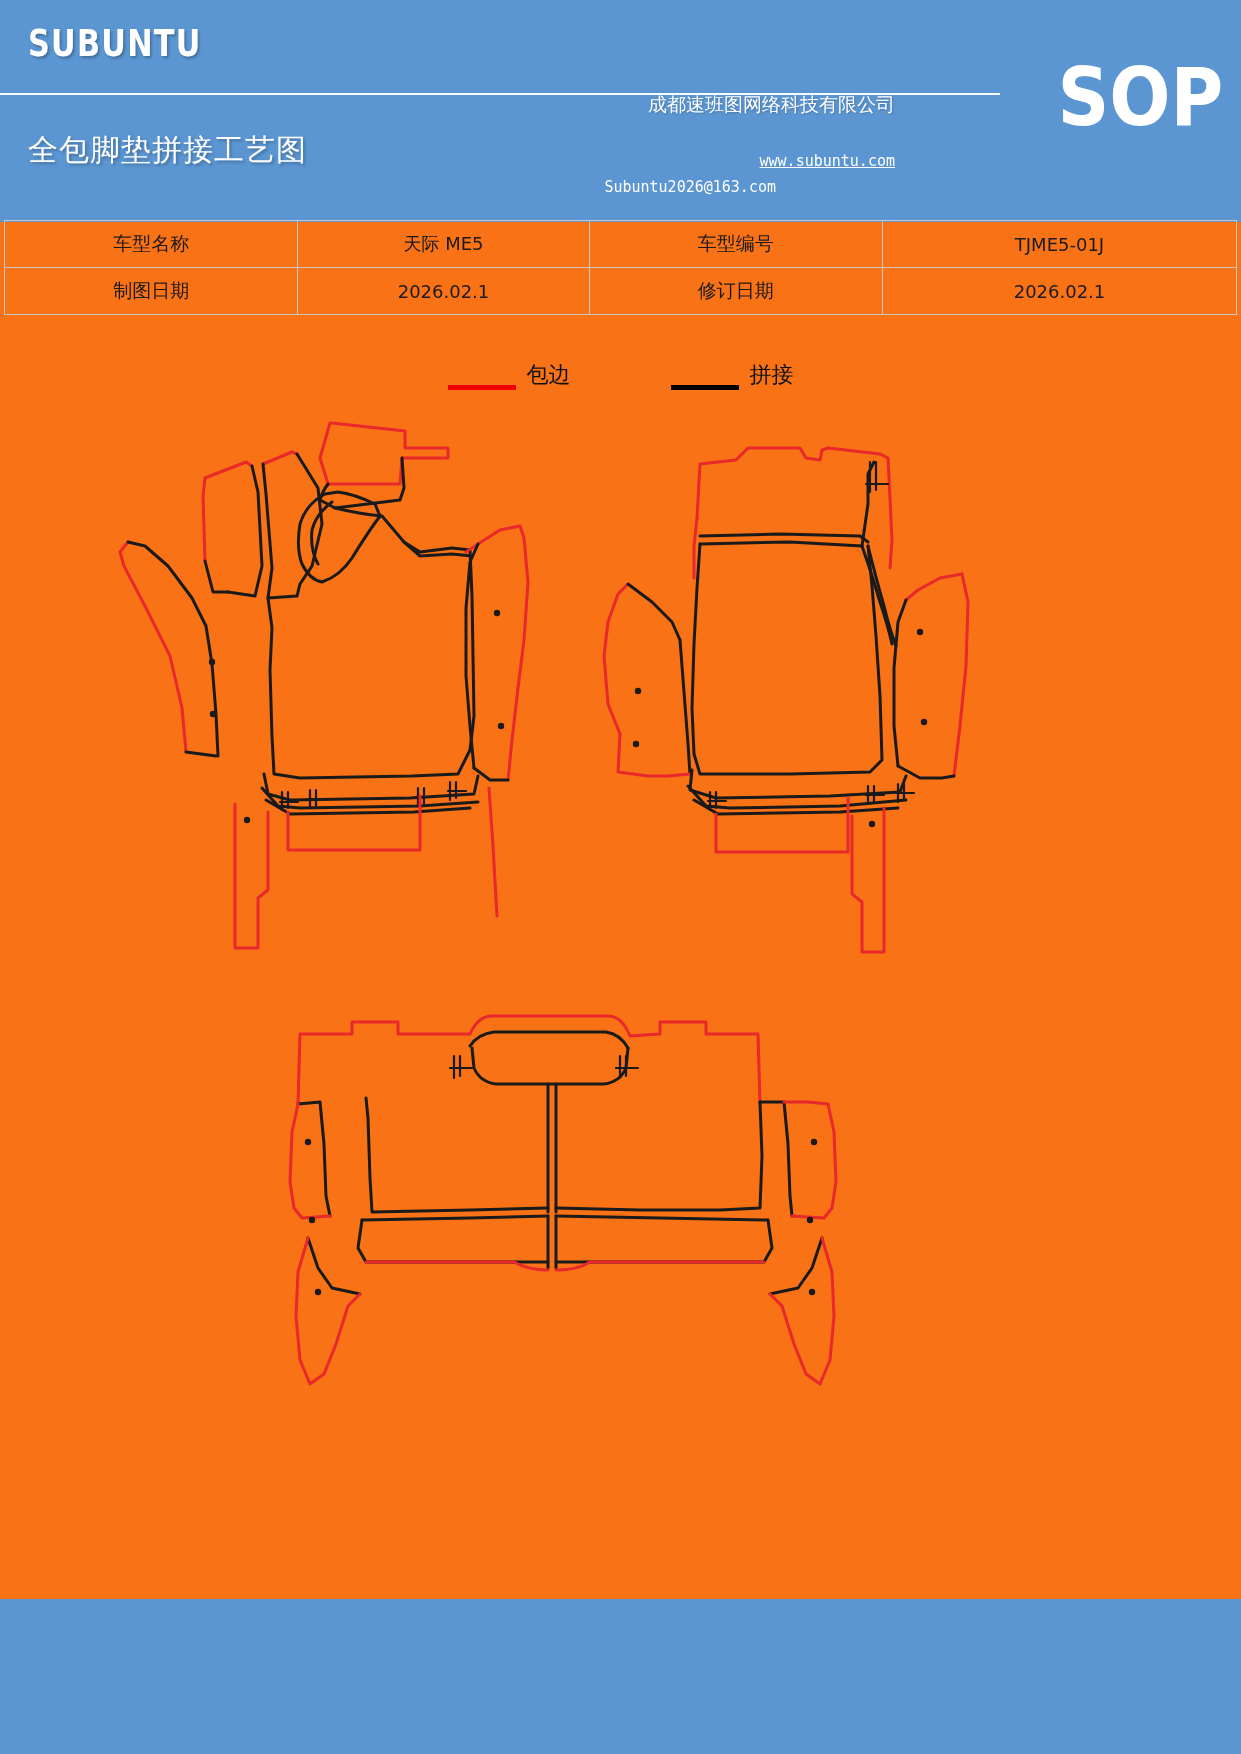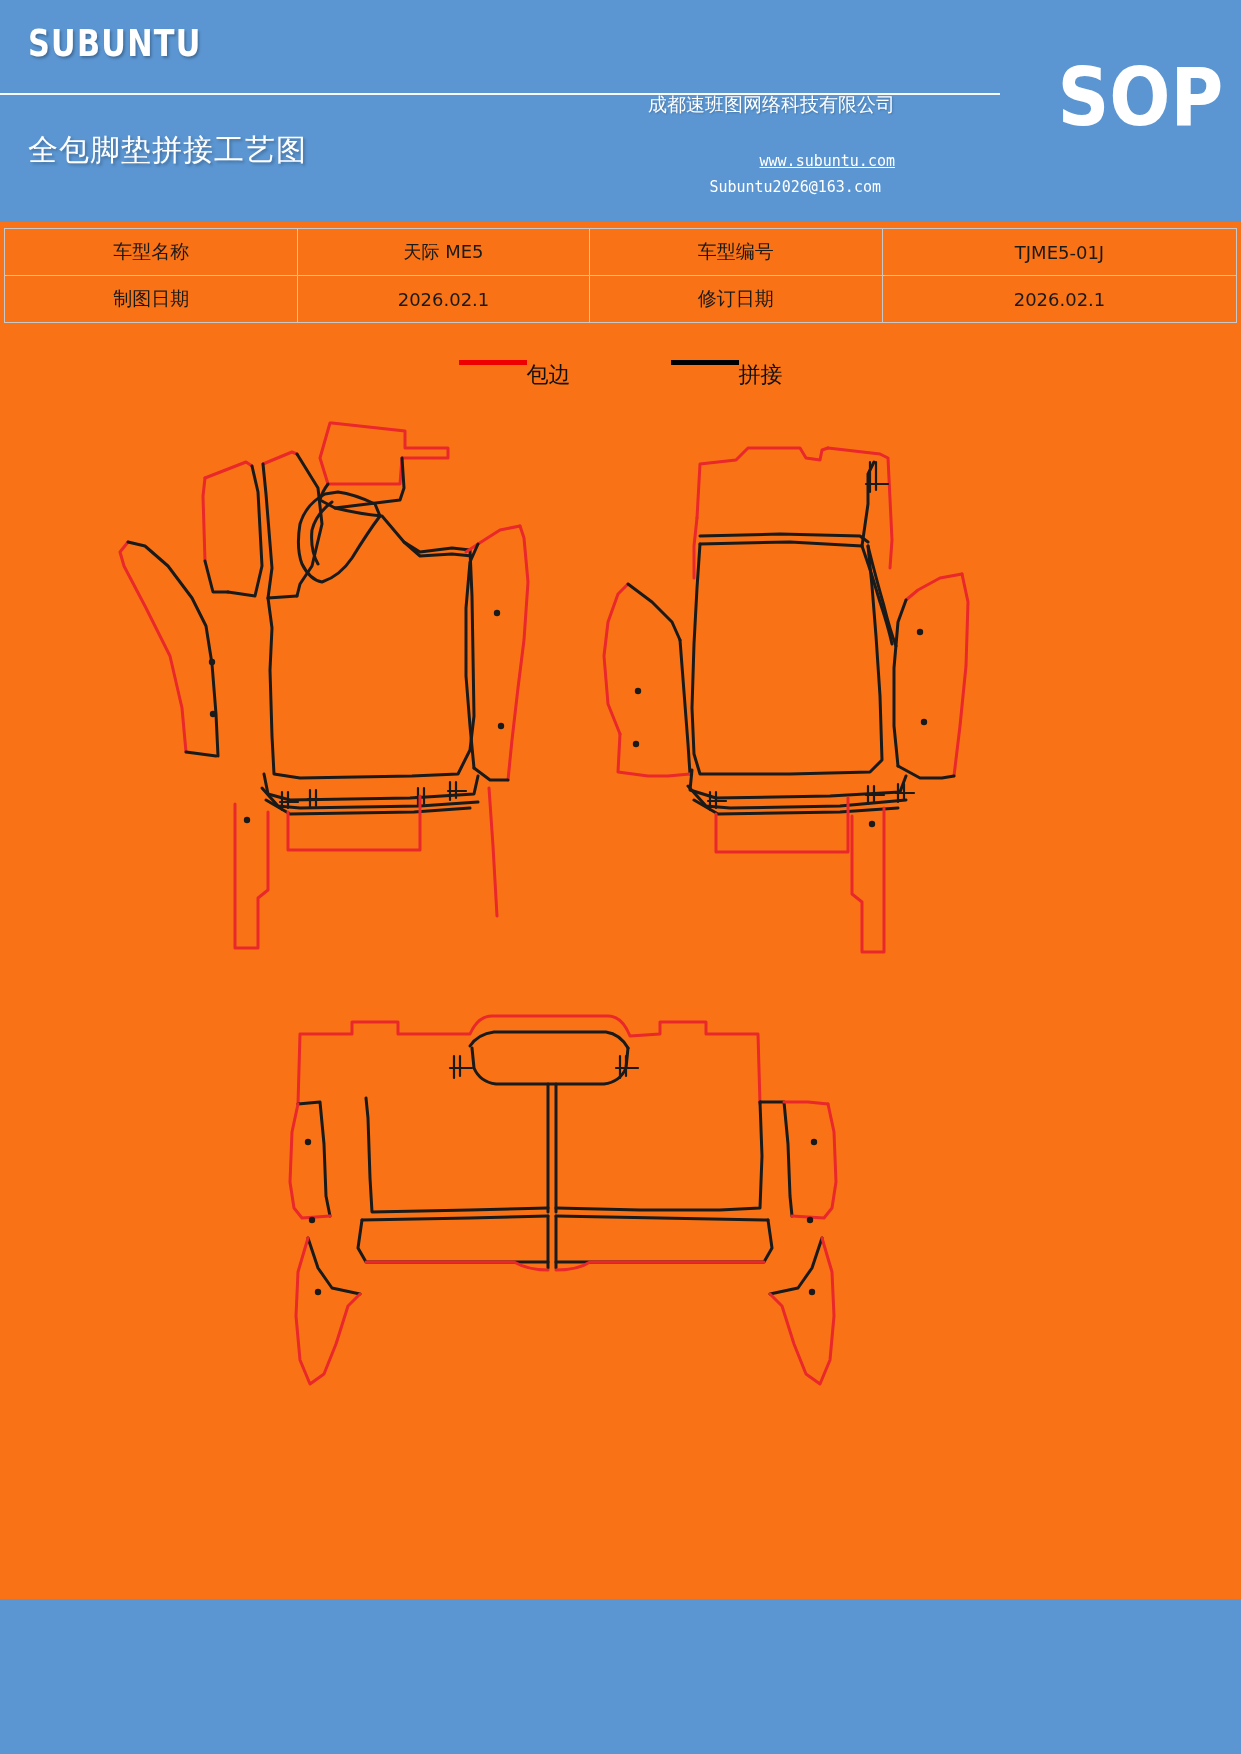--- a/index.html
+++ b/index.html
@@ -43,36 +43,36 @@
   }
   .hdr-web {
     position:absolute; left:0; top:152px; width:895px;
     text-align:right;
     font-family:"DejaVu Sans Mono", monospace;
     font-size:15px; color:#ffffff;
     text-decoration:underline;
     letter-spacing:0px;
   }
   .hdr-mail {
-    position:absolute; left:0; top:178px; width:881px;
+    position:absolute; left:0; top:178px; width:776px;
     text-align:right;
     font-family:"DejaVu Sans Mono", monospace;
     font-size:15px; color:#ffffff;
   }
   .sop-badge {
     position:absolute; right:18px; top:58px;
     font-family:"DejaVu Sans", sans-serif;
     font-weight:700; font-size:80px; color:#ffffff;
     line-height:1;
     transform:scaleX(0.90); transform-origin:right center;
   }
 
   
   .info-table {
-    position:absolute; left:4px; top:228px; width:1233px;
+    position:absolute; left:4px; top:220px; width:1233px;
     border-collapse:collapse;
     table-layout:fixed;
     border-radius:29px;
   }
   .info-table td {
     border:1px solid #c8c8c8;
     height:47px;
     text-align:center;
     vertical-align:middle;
     font-family:"DejaVu Serif", serif;
@@ -82,21 +82,21 @@
   .info-table td.lbl { width:276px; }
   .info-table td.val { width:274px; font-family:"DejaVu Sans", sans-serif; font-size:18px; }
   .info-table td.lbl2 { width:276px; }
   .info-table td.val2 { width:333px; font-family:"DejaVu Sans", sans-serif; font-size:18px; }
 
   
   .legend {
     position:absolute; left:0; top:360px; width:1241px;
     display:flex; justify-content:center; align-items:center; gap:100px;
   }
-  .legend-item { display:flex; align-items:flex-start; gap:0; }
+  .legend-item { display:flex; align-items:flex-end; gap:11px; }
   .legend-swatch { width:68px; height:5px; display:block; }
   .legend-text {
     font-family:"DejaVu Serif", serif;
     font-size:22px; color:#111;
   }
 
   
   .drawing {
     position:absolute; left:0; top:396px; width:1241px; height:1040px;
   }

